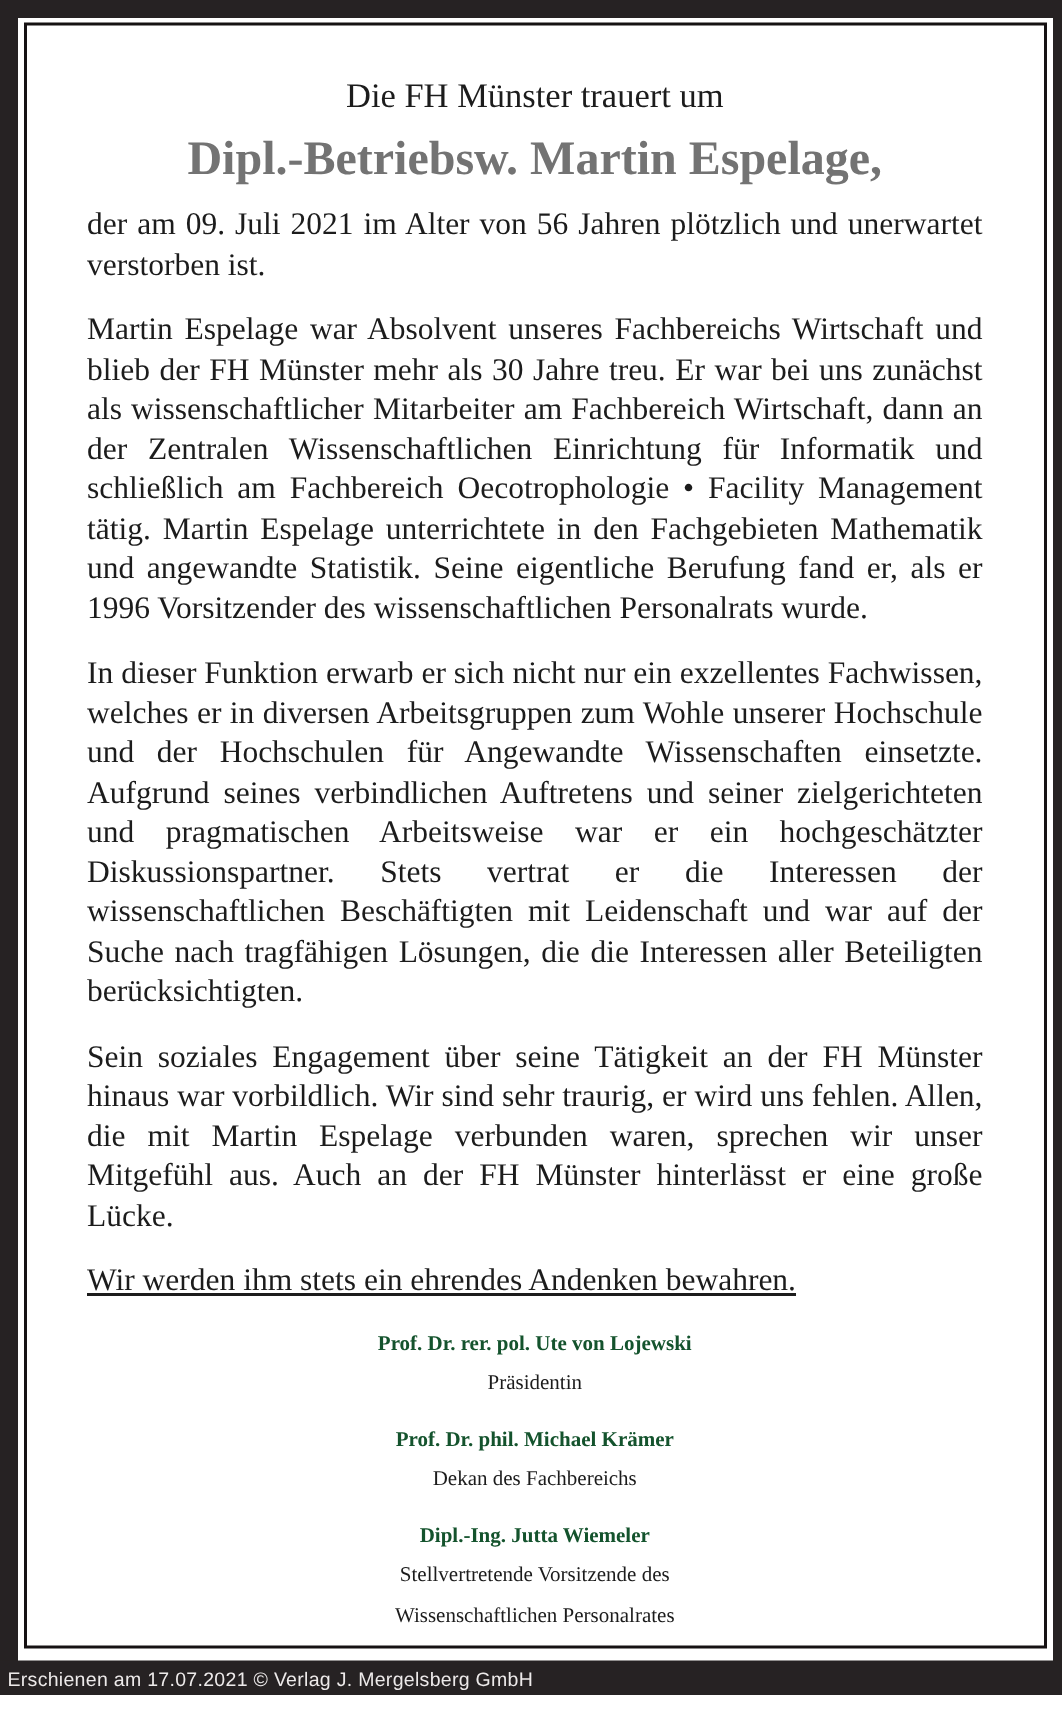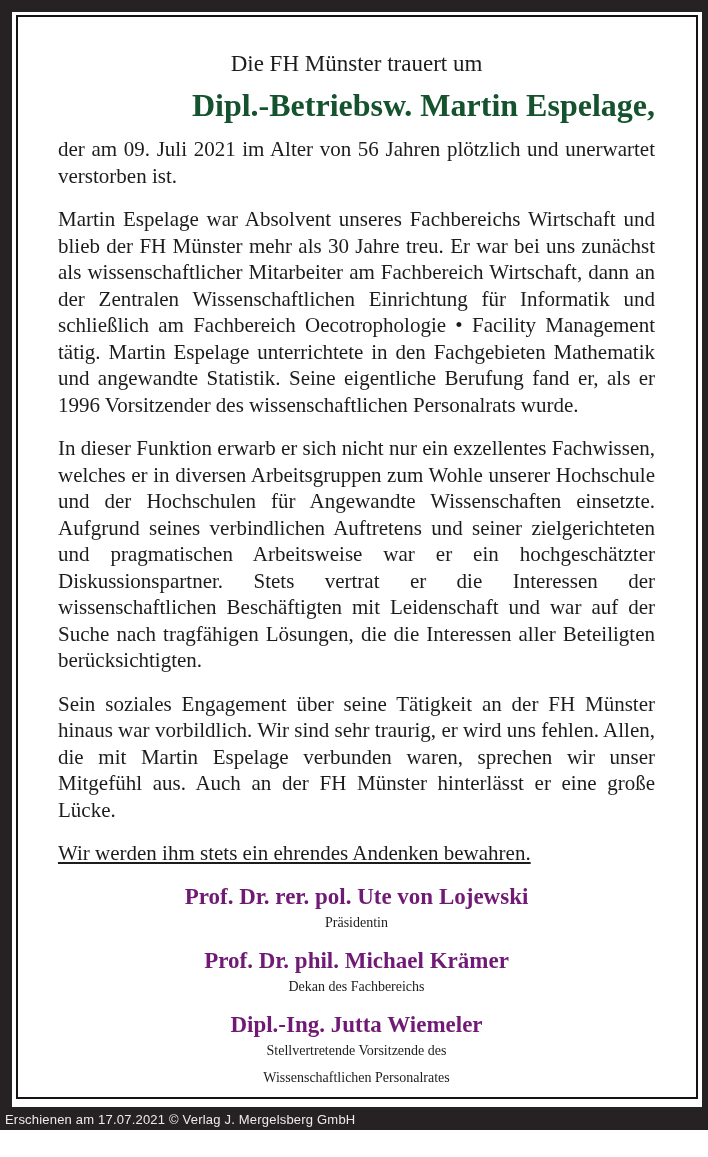--- a/index.html
+++ b/index.html
@@ -38,47 +38,47 @@
   }
   .intro {
     margin: 0 0 10px 0;
     text-align: center;
     font-size: 23px;
     line-height: 27px;
     color: #1c1c1c;
   }
   .deceased {
     margin: 0 0 13px 0;
-    text-align: right;
+    text-align: center;
     font-size: 32px;
     line-height: 36px;
     font-weight: bold;
-    color: #14532d;
+    color: #737373;
   }
   .para {
     margin: 0 0 17px 0;
     font-size: 21px;
     line-height: 26.5px;
     text-align: justify;
     color: #1c1c1c;
   }
   .para.closing {
     text-align: left;
     text-decoration: underline;
   }
   .sig-block {
     margin: 0 0 11px 0;
     text-align: center;
   }
   .sig-name {
     margin: 0;
-    font-size: 23px;
+    font-size: 14px;
     line-height: 26.5px;
     font-weight: bold;
-    color: #701a75;
+    color: #14532d;
   }
   .sig-title {
     margin: 0;
     font-size: 14px;
     line-height: 26.5px;
     color: #1c1c1c;
   }
   .footer-bar {
     position: absolute;
     left: 0;

